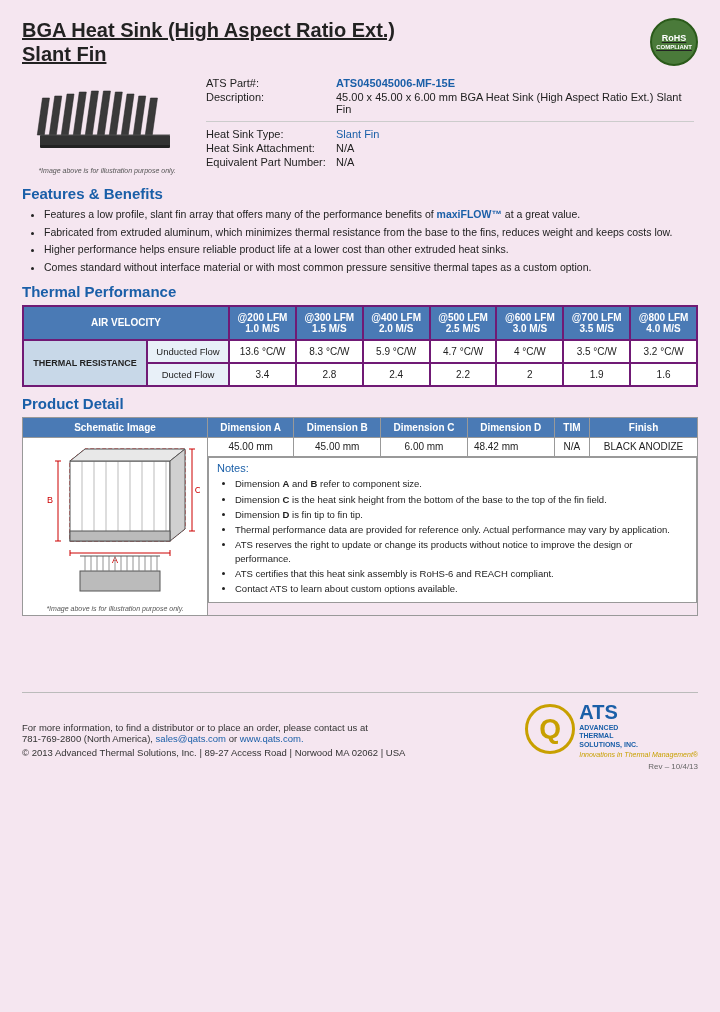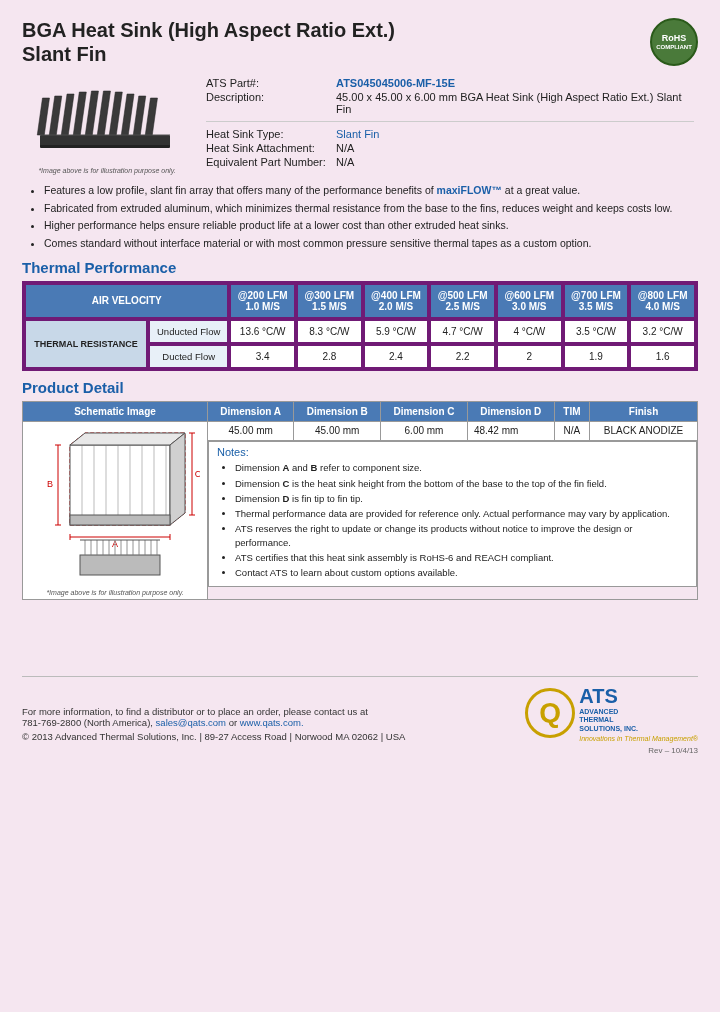--- a/index.html
+++ b/index.html
@@ -16,20 +16,21 @@
       min-height: 1012px;
       background: #f5e6f0;
       padding: 18px 22px 10px 22px;
       position: relative;
     }
     .header-section {
       display: flex;
       justify-content: space-between;
       align-items: center;
       margin-bottom: 10px;
+      text-decoration: underline;
     }
     .main-title {
       font-size: 20px;
       font-weight: bold;
       color: #222;
       line-height: 1.2;
     }
     .rohs-badge {
       width: 48px;
       height: 48px;
@@ -125,21 +126,21 @@
     }
 
     
     .thermal-table {
       width: 100%;
       border-collapse: collapse;
       margin-bottom: 8px;
       border: 1px solid #999;
     }
     .thermal-table th, .thermal-table td {
-      border: 4px solid #701a75;
+      border: 2px solid #701a75;
       text-align: center;
       padding: 5px 4px;
       font-size: 10px;
     }
     .thermal-table .header-row th {
       background: #4a7ab5;
       color: white;
       font-weight: bold;
     }
     .thermal-table .air-vel-label {
@@ -345,20 +346,21 @@
         <tr>
           <td class="label-col">Equivalent Part Number:</td>
           <td class="value-col">N/A</td>
         </tr>
       </tbody>
         </table>
     </div>
   </div>
 
   <div>
+    <div class="section-title">Features &amp; Benefits</div>
     <ul class="features-list">
       <li>Features a low profile, slant fin array that offers many of the performance benefits of <span class="highlight">maxiFLOW™</span> at a great value.</li>
       <li>Fabricated from extruded aluminum, which minimizes thermal resistance from the base to the fins, reduces weight and keeps costs low.</li>
       <li>Higher performance helps ensure reliable product life at a lower cost than other extruded heat sinks.</li>
       <li>Comes standard without interface material or with most common pressure sensitive thermal tapes as a custom option.</li>
     </ul>
   </div>
 
   <div>
     <div class="section-title">Thermal Performance</div>

